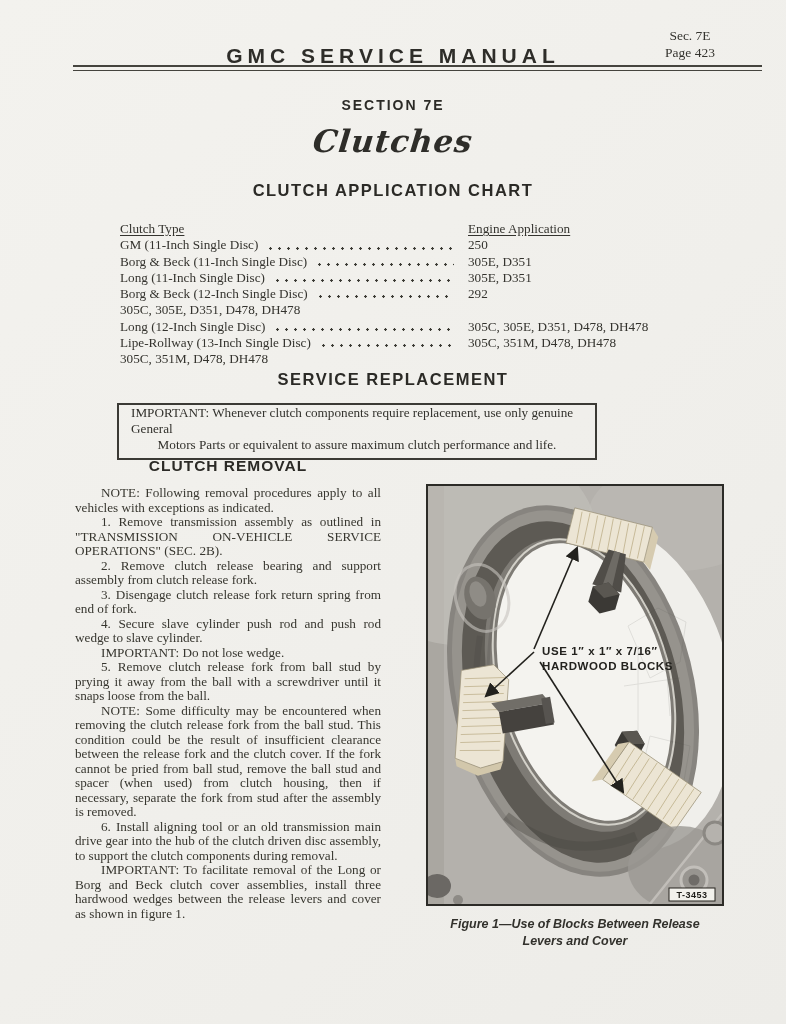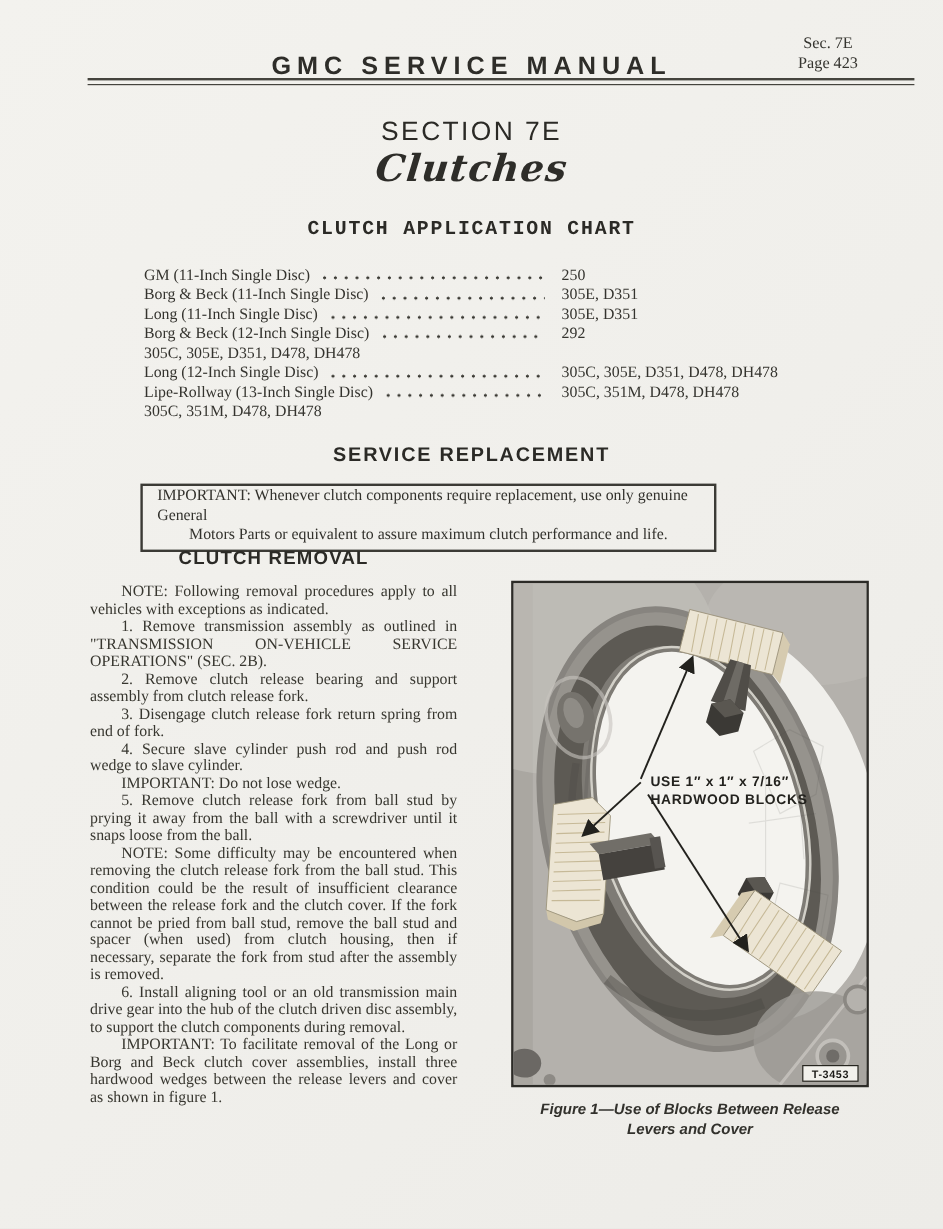--- a/index.html
+++ b/index.html
@@ -18,31 +18,31 @@
     position:absolute;top:27px;right:40px;width:112px;text-align:center;
     font-size:13.5px;line-height:17px;color:#35342f;
   }
   .header-rule{
     position:absolute;top:65px;left:73px;width:689px;height:3px;
     border-top:2.5px solid #45443e;border-bottom:1.5px solid #45443e;
   }
   
   .section-title{
     position:absolute;top:97px;left:0;width:100%;text-align:center;
-    font-family:"Liberation Sans",sans-serif;font-weight:normal;font-size:22px;
+    font-family:"Liberation Sans",sans-serif;font-weight:bold;font-size:14px;
     letter-spacing:2px;color:#2b2a26;
   }
   .script-title{
     position:absolute;top:123px;left:0;width:100%;text-align:center;
     font-family:"DejaVu Serif",serif;font-style:italic;font-weight:bold;
     font-size:31px;letter-spacing:1px;color:#2e2d29;transform:skewX(-6deg);
   }
   .chart-heading{
     position:absolute;top:181px;left:0;width:100%;text-align:center;
-    font-family:Liberation Mono, monospace;font-weight:bold;font-size:16.5px;
+    font-family:Liberation Sans, sans-serif;font-weight:bold;font-size:16.5px;
     letter-spacing:1.5px;color:#2b2a26;
   }
   
   .chart{position:absolute;top:221px;left:120px;width:596px;font-size:13.2px;line-height:16.3px;}
   .chart-row{display:flex;align-items:baseline;}
   .c1w{display:flex;width:348px;align-items:baseline;}
   .c1{white-space:nowrap;}
   .c2{white-space:nowrap;}
   .u{text-decoration:underline;text-underline-offset:2px;}
   .leader{
@@ -96,20 +96,26 @@
     <div>Sec. 7E</div>
     <div>Page 423</div>
   </div>
   <div class="header-rule"></div>
 
   <div class="section-title">SECTION 7E</div>
   <div class="script-title">Clutches</div>
 
   <div class="chart-heading">CLUTCH APPLICATION CHART</div>
   <div class="chart">
+    <div class="chart-row">
+      <span class="c1w">
+          <span class="c1 u">Clutch Type</span>
+        </span>
+      <span class="c2 u">Engine Application</span>
+    </div>
     <div id="chart-rows">
         <div class="chart-row">
           <span class="c1w">
             <span class="c1">GM (11-Inch Single Disc)</span>
             <span class="leader"></span>
           </span>
           <span class="c2">250</span>
         </div>
         <div class="chart-row">
           <span class="c1w">

